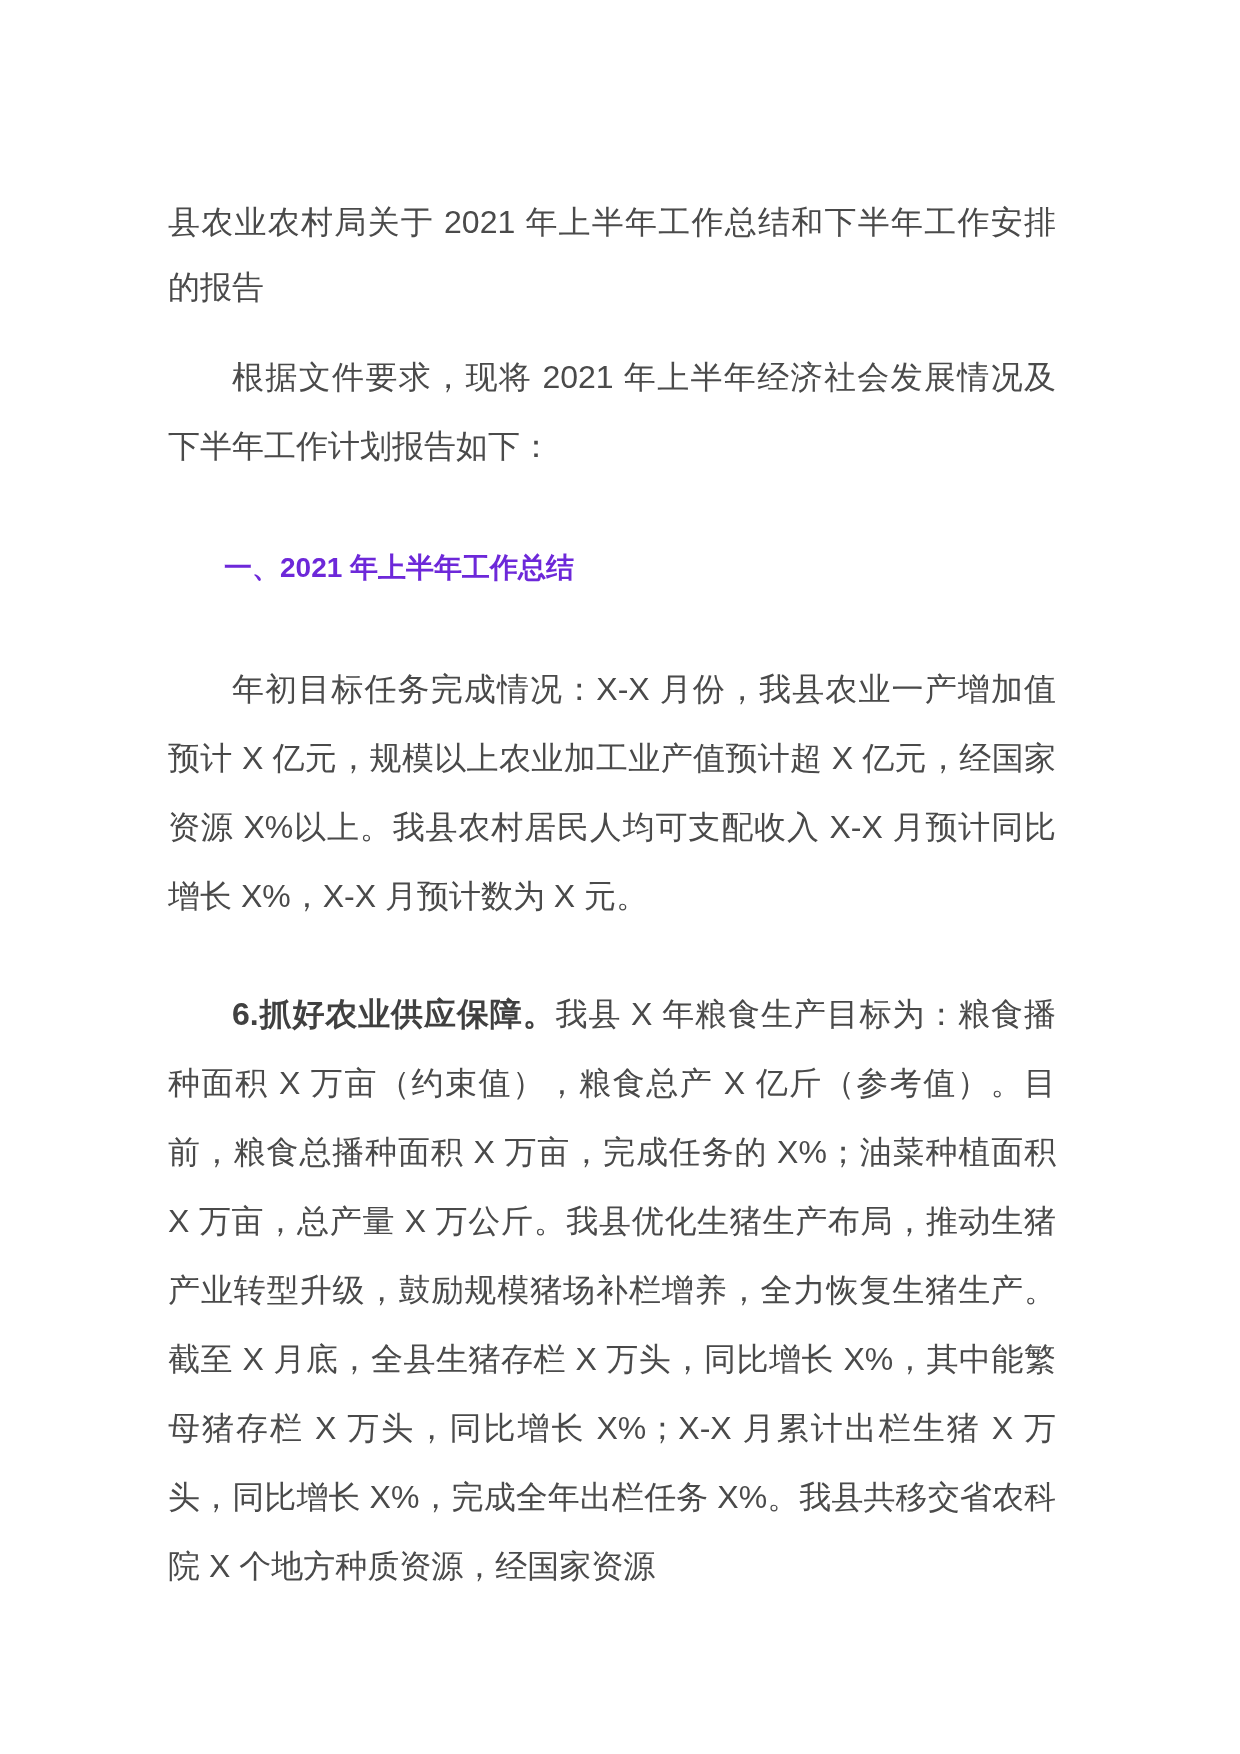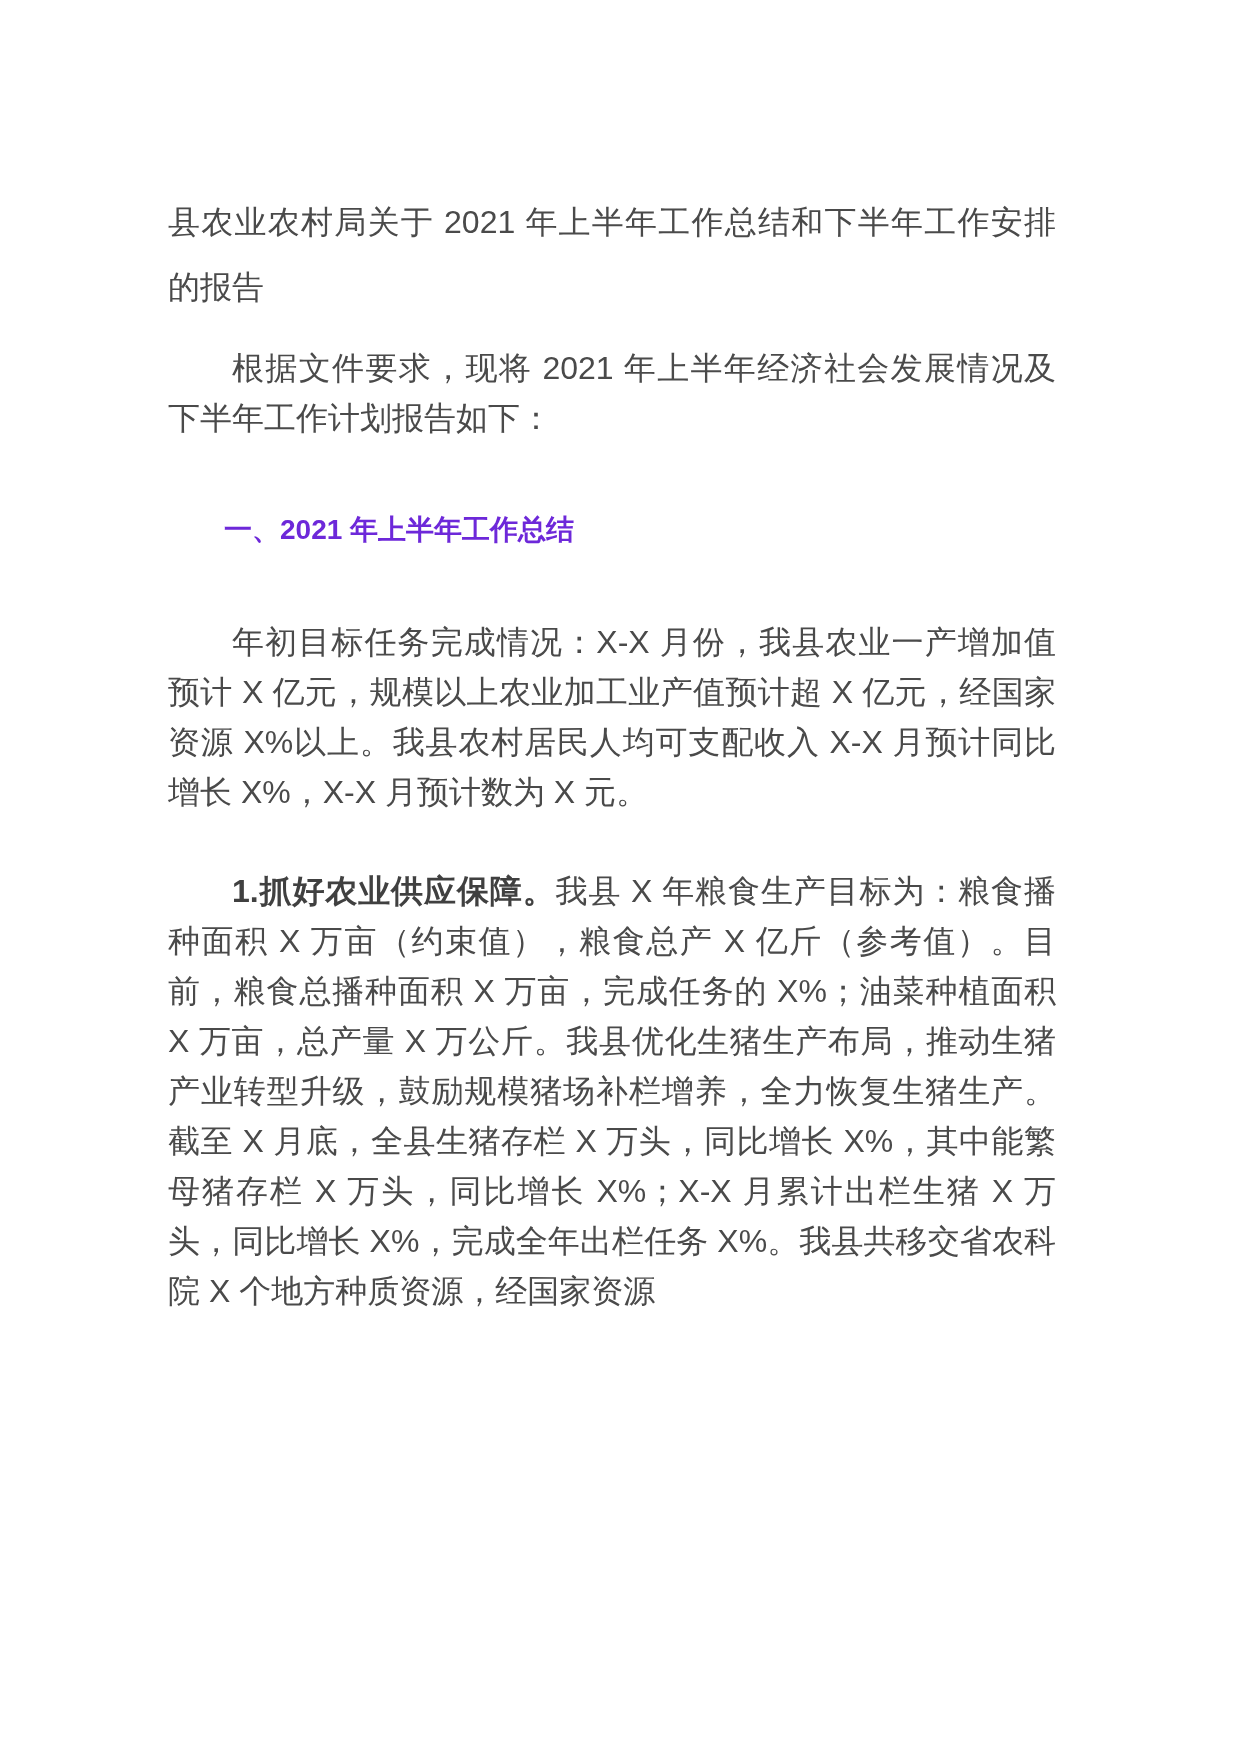--- a/index.html
+++ b/index.html
@@ -25,21 +25,21 @@
     margin: 0;
     font-size: 32px;
     line-height: 65px;
     font-weight: 400;
     color: #4a4a4a;
     text-align: justify;
   }
   .para {
     margin: 0;
     font-size: 32px;
-    line-height: 50px;
+    line-height: 69px;
     text-align: justify;
     text-indent: 2em;
     color: #4a4a4a;
     word-break: break-word;
   }
   .para-intro   { margin-top: 23px; }
   .section-heading {
     margin: 54px 0 0 0;
     font-size: 28px;
     line-height: 65px;
@@ -61,15 +61,15 @@
 <div class="page">
 
   <h1 class="doc-title">县农业农村局关于 2021 年上半年工作总结和下半年工作安排的报告</h1>
 
   <p class="para para-intro">根据文件要求，现将 2021 年上半年经济社会发展情况及下半年工作计划报告如下：</p>
 
   <h2 class="section-heading">一、2021 年上半年工作总结</h2>
 
   <p class="para para-overview">年初目标任务完成情况：X-X 月份，我县农业一产增加值预计 X 亿元，规模以上农业加工业产值预计超 X 亿元，经国家资源 X%以上。我县农村居民人均可支配收入 X-X 月预计同比增长 X%，X-X 月预计数为 X 元。</p>
 
-  <p class="para para-item1"><span class="lead-bold">1.抓好农业供应保障。</span><span>我县 X 年粮食生产目标为：粮食播种面积 X 万亩（约束值），粮食总产 X 亿斤（参考值）。目前，粮食总播种面积 X 万亩，完成任务的 X%；油菜种植面积 X 万亩，总产量 X 万公斤。我县优化生猪生产布局，推动生猪产业转型升级，鼓励规模猪场补栏增养，全力恢复生猪生产。截至 X 月底，全县生猪存栏 X 万头，同比增长 X%，其中能繁母猪存栏 X 万头，同比增长 X%；X-X 月累计出栏生猪 X 万头，同比增长 X%，完成全年出栏任务 X%。我县共移交省农科院 X 个地方种质资源，经国家资源</span></p>
+  <p class="para para-item1"><span class="lead-bold">6.抓好农业供应保障。</span><span>我县 X 年粮食生产目标为：粮食播种面积 X 万亩（约束值），粮食总产 X 亿斤（参考值）。目前，粮食总播种面积 X 万亩，完成任务的 X%；油菜种植面积 X 万亩，总产量 X 万公斤。我县优化生猪生产布局，推动生猪产业转型升级，鼓励规模猪场补栏增养，全力恢复生猪生产。截至 X 月底，全县生猪存栏 X 万头，同比增长 X%，其中能繁母猪存栏 X 万头，同比增长 X%；X-X 月累计出栏生猪 X 万头，同比增长 X%，完成全年出栏任务 X%。我县共移交省农科院 X 个地方种质资源，经国家资源</span></p>
 
 </div>
 
 </body></html>

